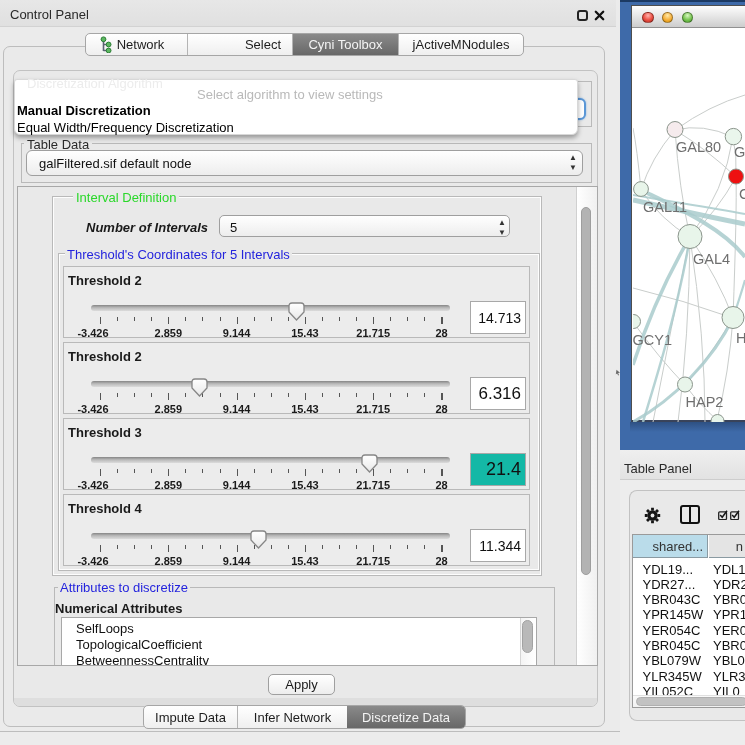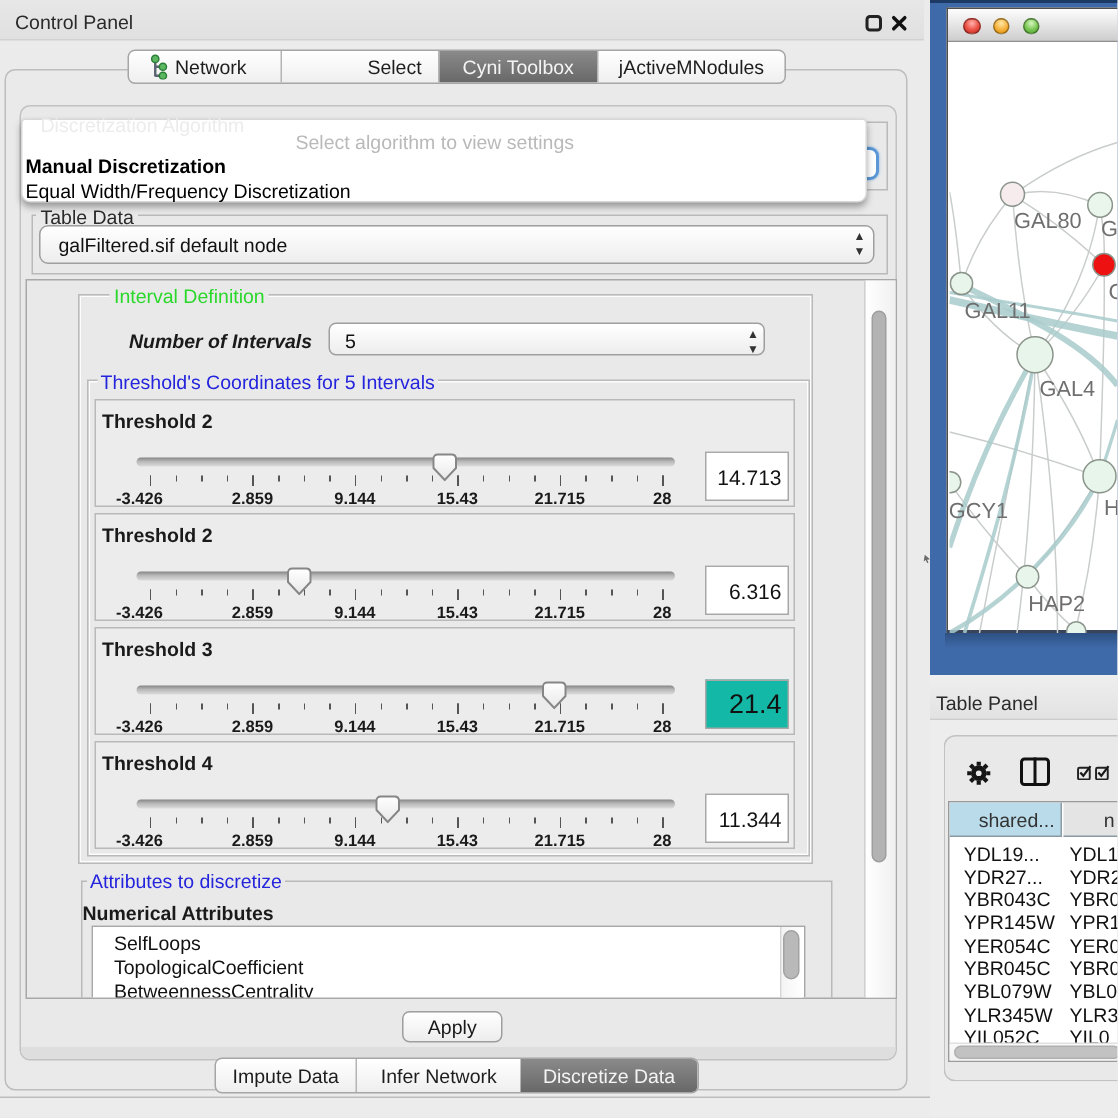--- a/index.html
+++ b/index.html
@@ -82,21 +82,21 @@
 <div class="abs" style="left:377.5px;top:60px;transform:translateX(-50%);font-size:11px;font-weight:bold;color:#1a1a1a;">28</div>
 <svg class="abs" style="left:127.0px;top:35px;" width="17" height="19" viewBox="0 0 17 19">
           <defs>
             <linearGradient id="g342" x1="0" y1="0" x2="0" y2="1">
               <stop offset="0" stop-color="#ffffff"></stop>
               <stop offset="1" stop-color="#e8e8e8"></stop>
             </linearGradient>
           </defs>
           <path d="M1 4 Q1 1 4 1 L13 1 Q16 1 16 4 L16 10 L8.5 18 L1 10 Z" fill="url(#g342)" stroke="#868686" stroke-width="1.3"></path>
         </svg>
-<div class="abs" style="left:406px;top:34px;width:56px;height:33px;background:#fff;border:1px solid #a8a8a8;font-size:14px;color:#111;display:flex;align-items:center;justify-content:flex-end;padding-right:4px;padding-left:36px;">6.316</div>
+<div class="abs" style="left:406px;top:34px;width:56px;height:33px;background:#fff;border:1px solid #a8a8a8;font-size:17px;color:#111;display:flex;align-items:center;justify-content:flex-end;padding-right:4px;padding-left:36px;">6.316</div>
 </div>
 <div class="abs" style="left:45px;top:231.0px;width:467px;height:72px;border:1px solid #b9b9b9;background:#ececec;">
 <div class="abs" style="left:4px;top:6px;font-size:13px;font-weight:bold;color:#1a1a1a;">Threshold 3</div>
 <div class="abs" style="left:27.0px;top:38px;width:359.0px;height:6px;border-radius:3px;background:linear-gradient(180deg,#858585 0%,#b9b9b9 45%,#dcdcdc 100%);"></div>
 <div class="abs" style="left:35.50px;top:50px;width:343px;height:4px;background:repeating-linear-gradient(90deg,#555 0px,#555 1px,transparent 1px,transparent 17.075px);"></div>
 <div class="abs" style="left:35.50px;top:50px;width:343px;height:7px;background:repeating-linear-gradient(90deg,#555 0px,#555 1px,transparent 1px,transparent 68.300px);"></div>
 <div class="abs" style="left:29.0px;top:60px;transform:translateX(-50%);font-size:11px;font-weight:bold;color:#1a1a1a;">-3.426</div>
 <div class="abs" style="left:104.3px;top:60px;transform:translateX(-50%);font-size:11px;font-weight:bold;color:#1a1a1a;">2.859</div>
 <div class="abs" style="left:172.6px;top:60px;transform:translateX(-50%);font-size:11px;font-weight:bold;color:#1a1a1a;">9.144</div>
 <div class="abs" style="left:240.9px;top:60px;transform:translateX(-50%);font-size:11px;font-weight:bold;color:#1a1a1a;">15.43</div>

